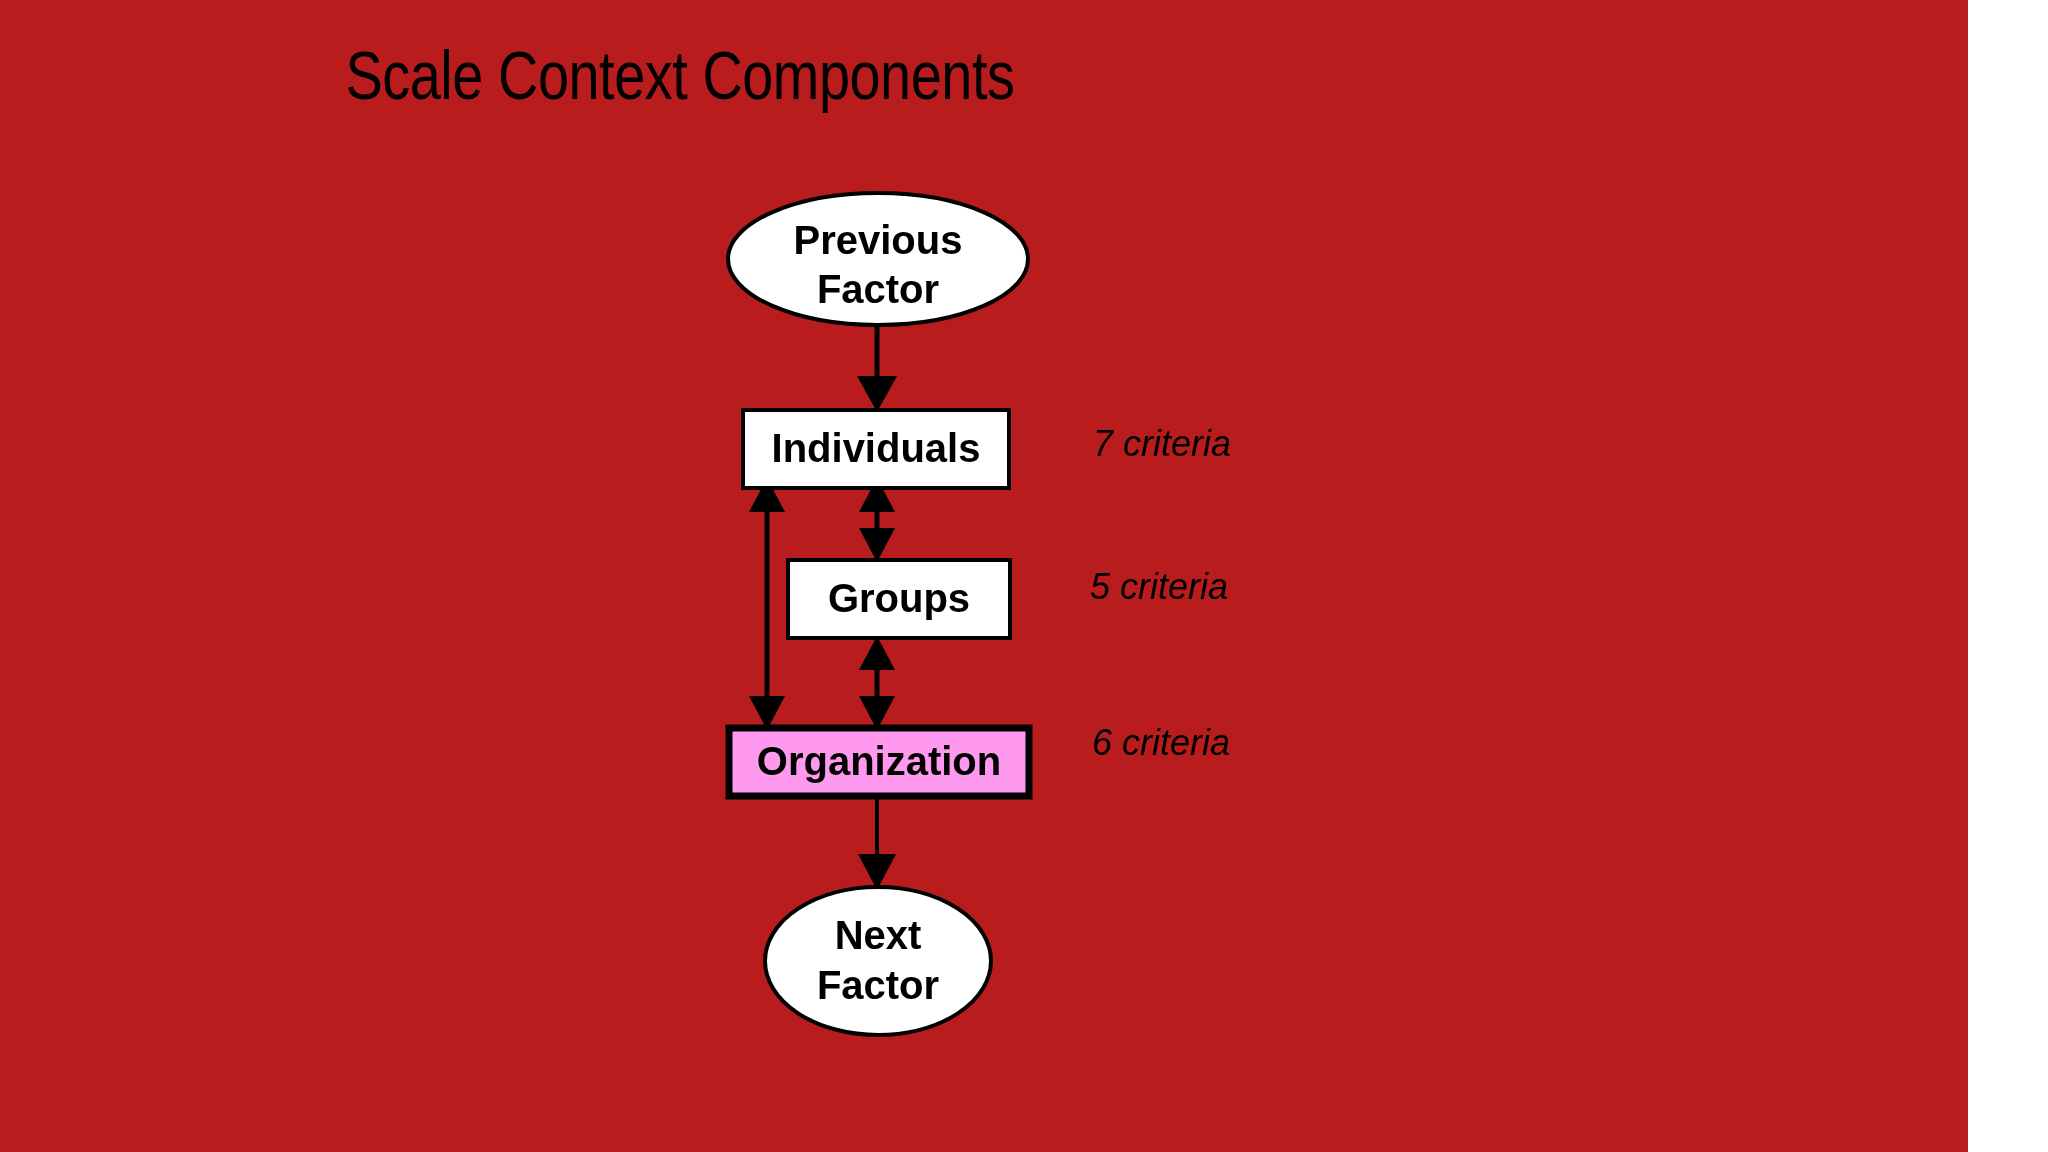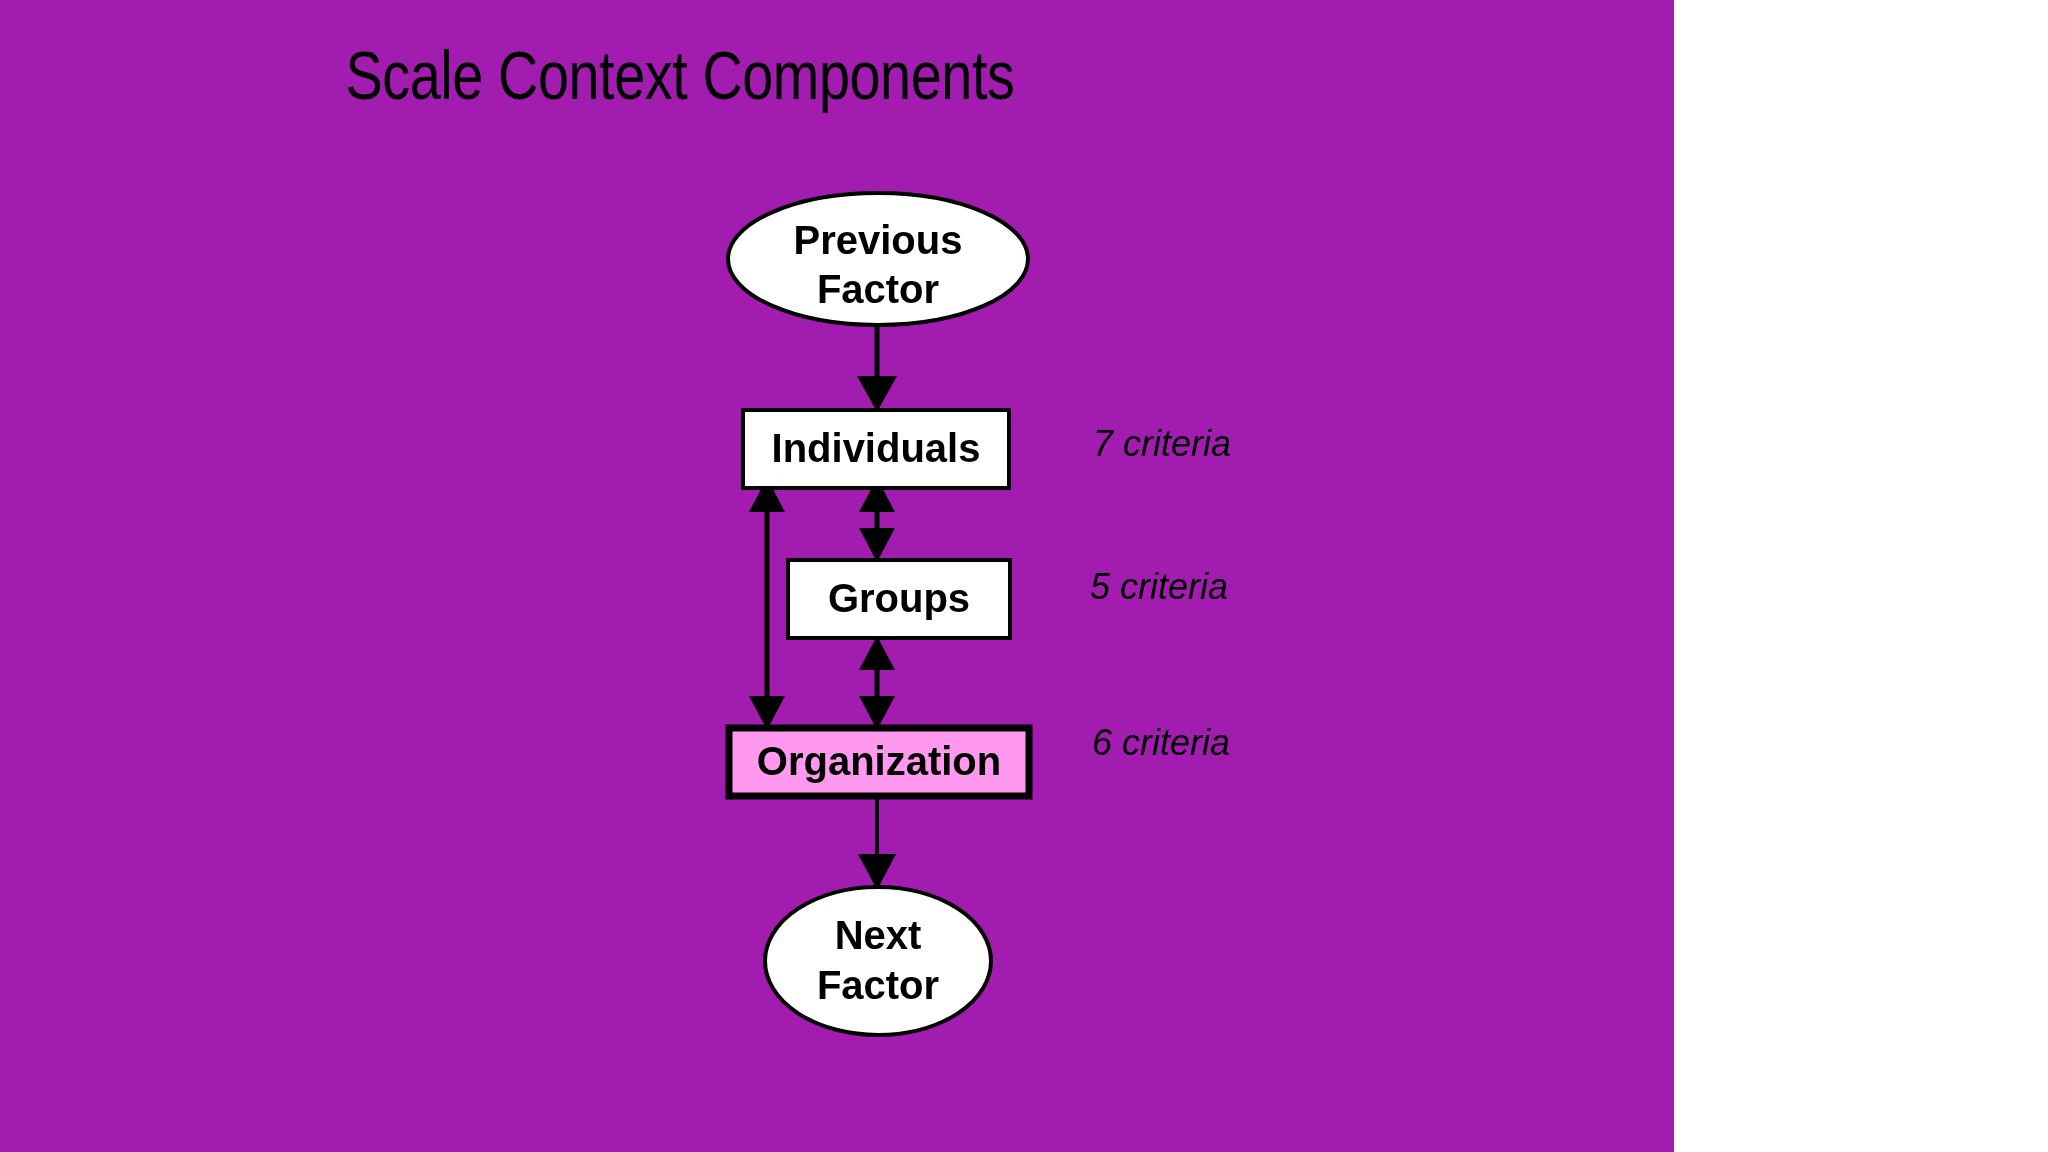--- a/index.html
+++ b/index.html
@@ -8,23 +8,23 @@
     background: #ffffff;
   }
   body {
     width: 2048px;
     height: 1152px;
     font-family: "Liberation Sans", sans-serif;
     overflow: hidden;
   }
   #slide {
     position: relative;
-    width: 1674px;
+    width: 1968px;
     height: 1152px;
-    background: #a21caf;
+    background: #b91c1c;
   }
   #slide-title {
     position: absolute;
     left: 0;
     top: 36px;
     width: 1360px;
     text-align: center;
     font-family: "Liberation Sans", sans-serif;
     font-size: 68px;
     font-weight: 400;

